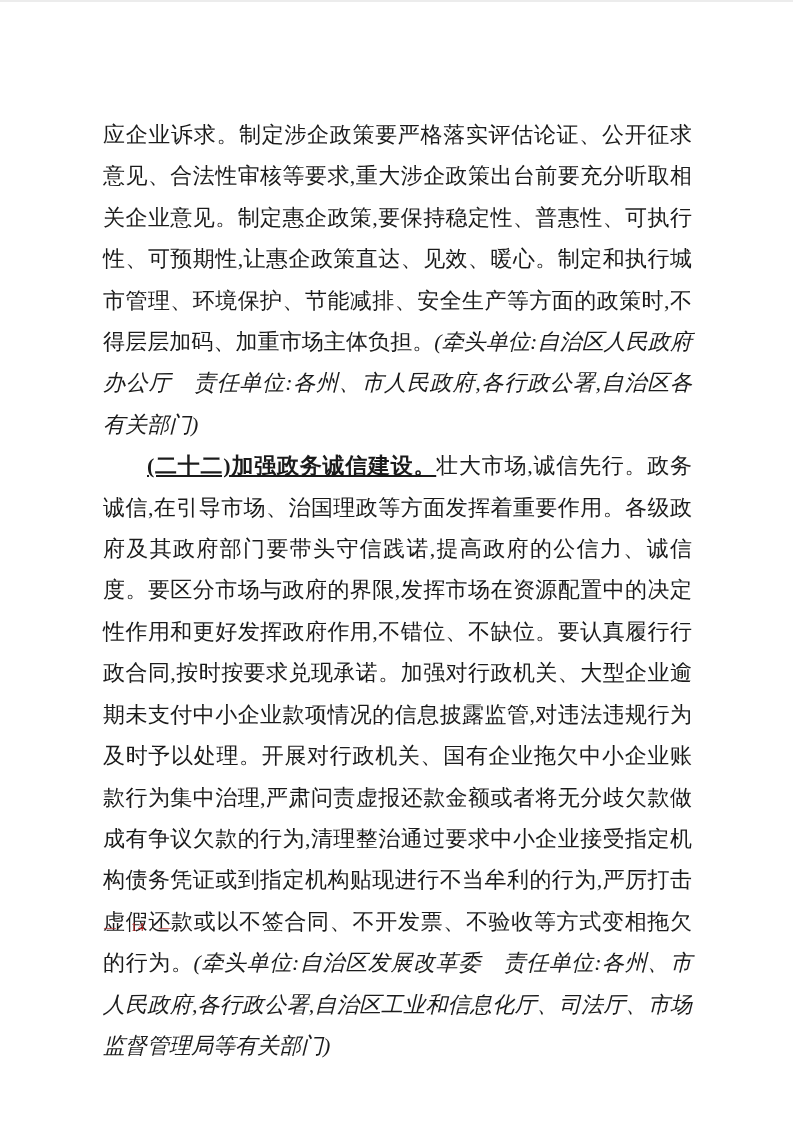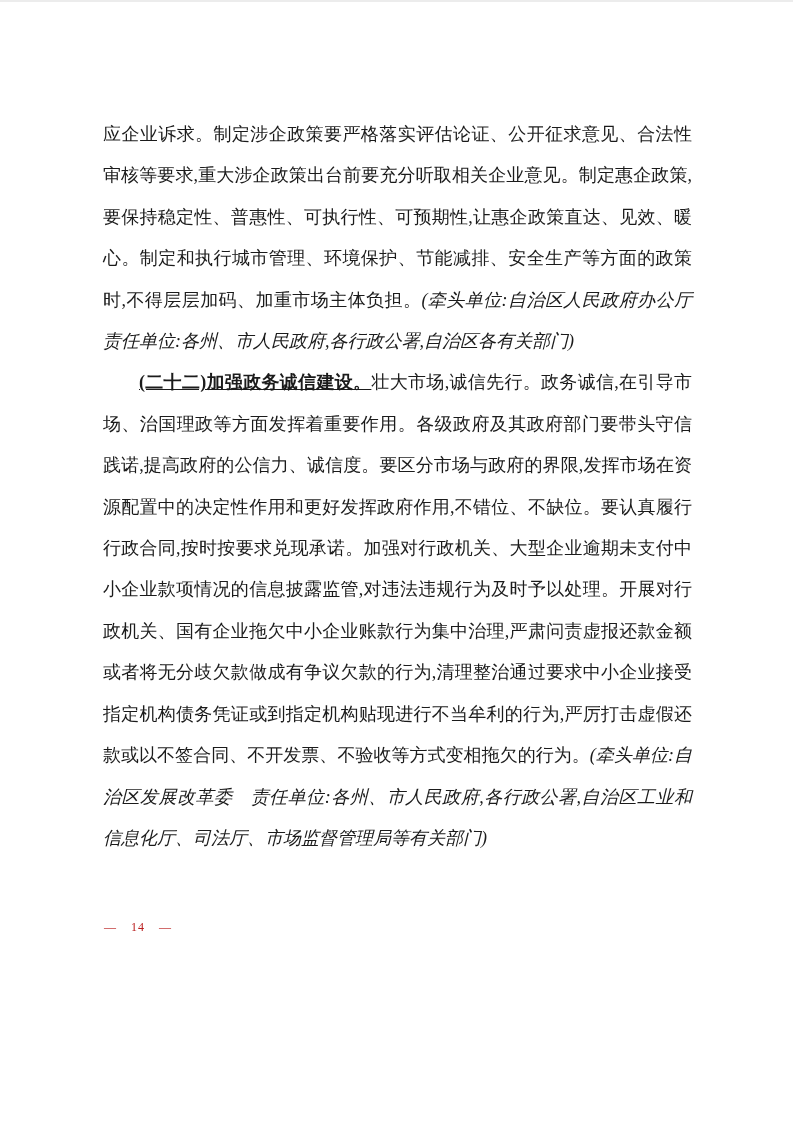--- a/index.html
+++ b/index.html
@@ -22,21 +22,21 @@
     left: 0;
     width: 100%;
     height: 2px;
     background: #ececec;
   }
   .text-block {
     position: absolute;
     left: 103px;
     top: 114px;
     width: 589px;
-    font-size: 18px;
+    font-size: 22px;
     line-height: 41.4px;
     text-align: justify;
     text-justify: inter-ideograph;
   }
   .para {
     margin: 0;
     padding: 0;
   }
   .para-indent {
     text-indent: 2em;

